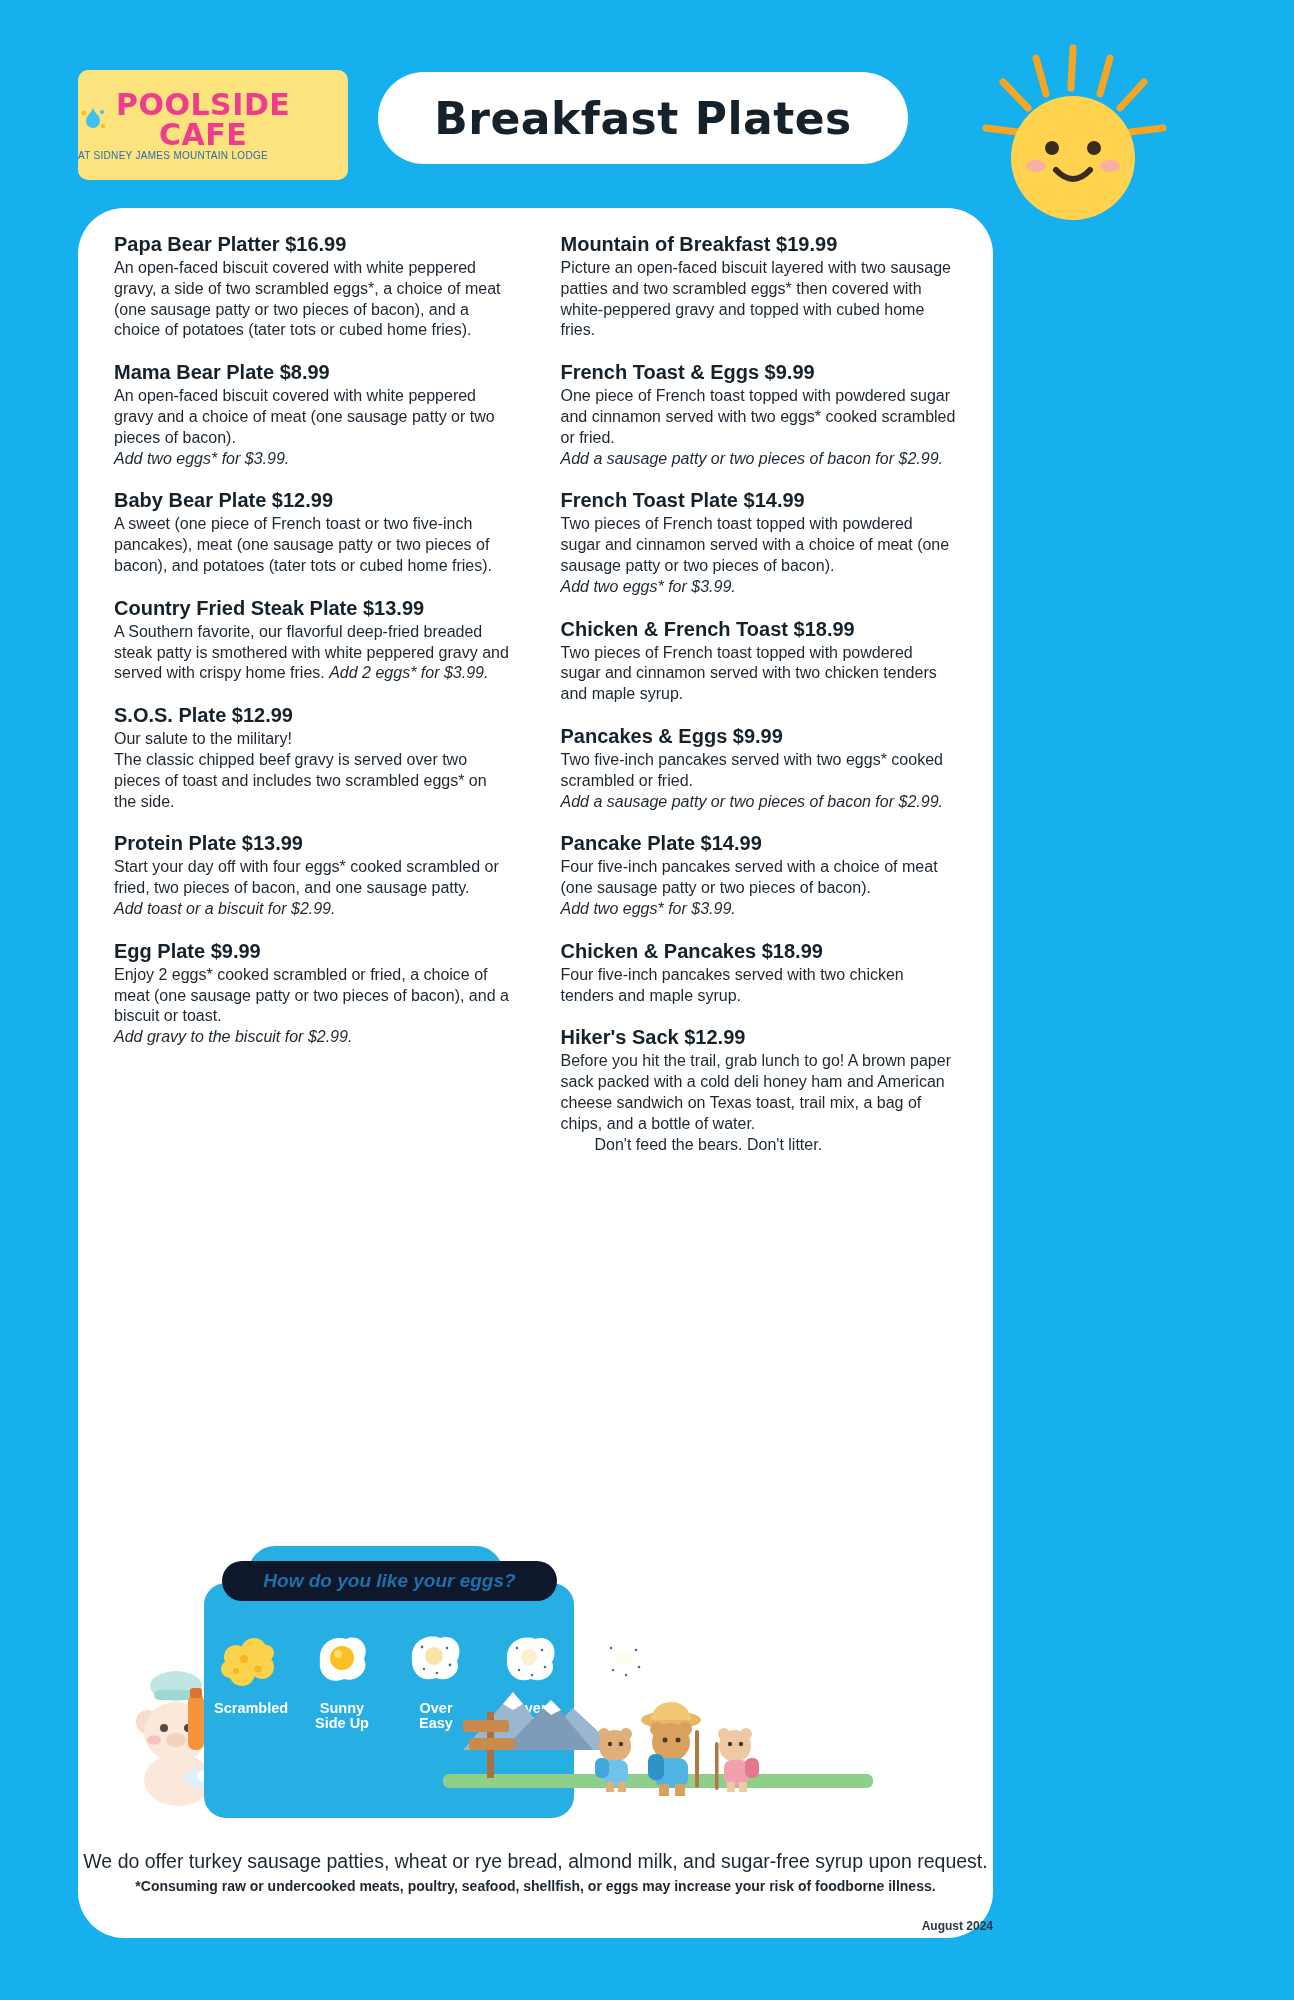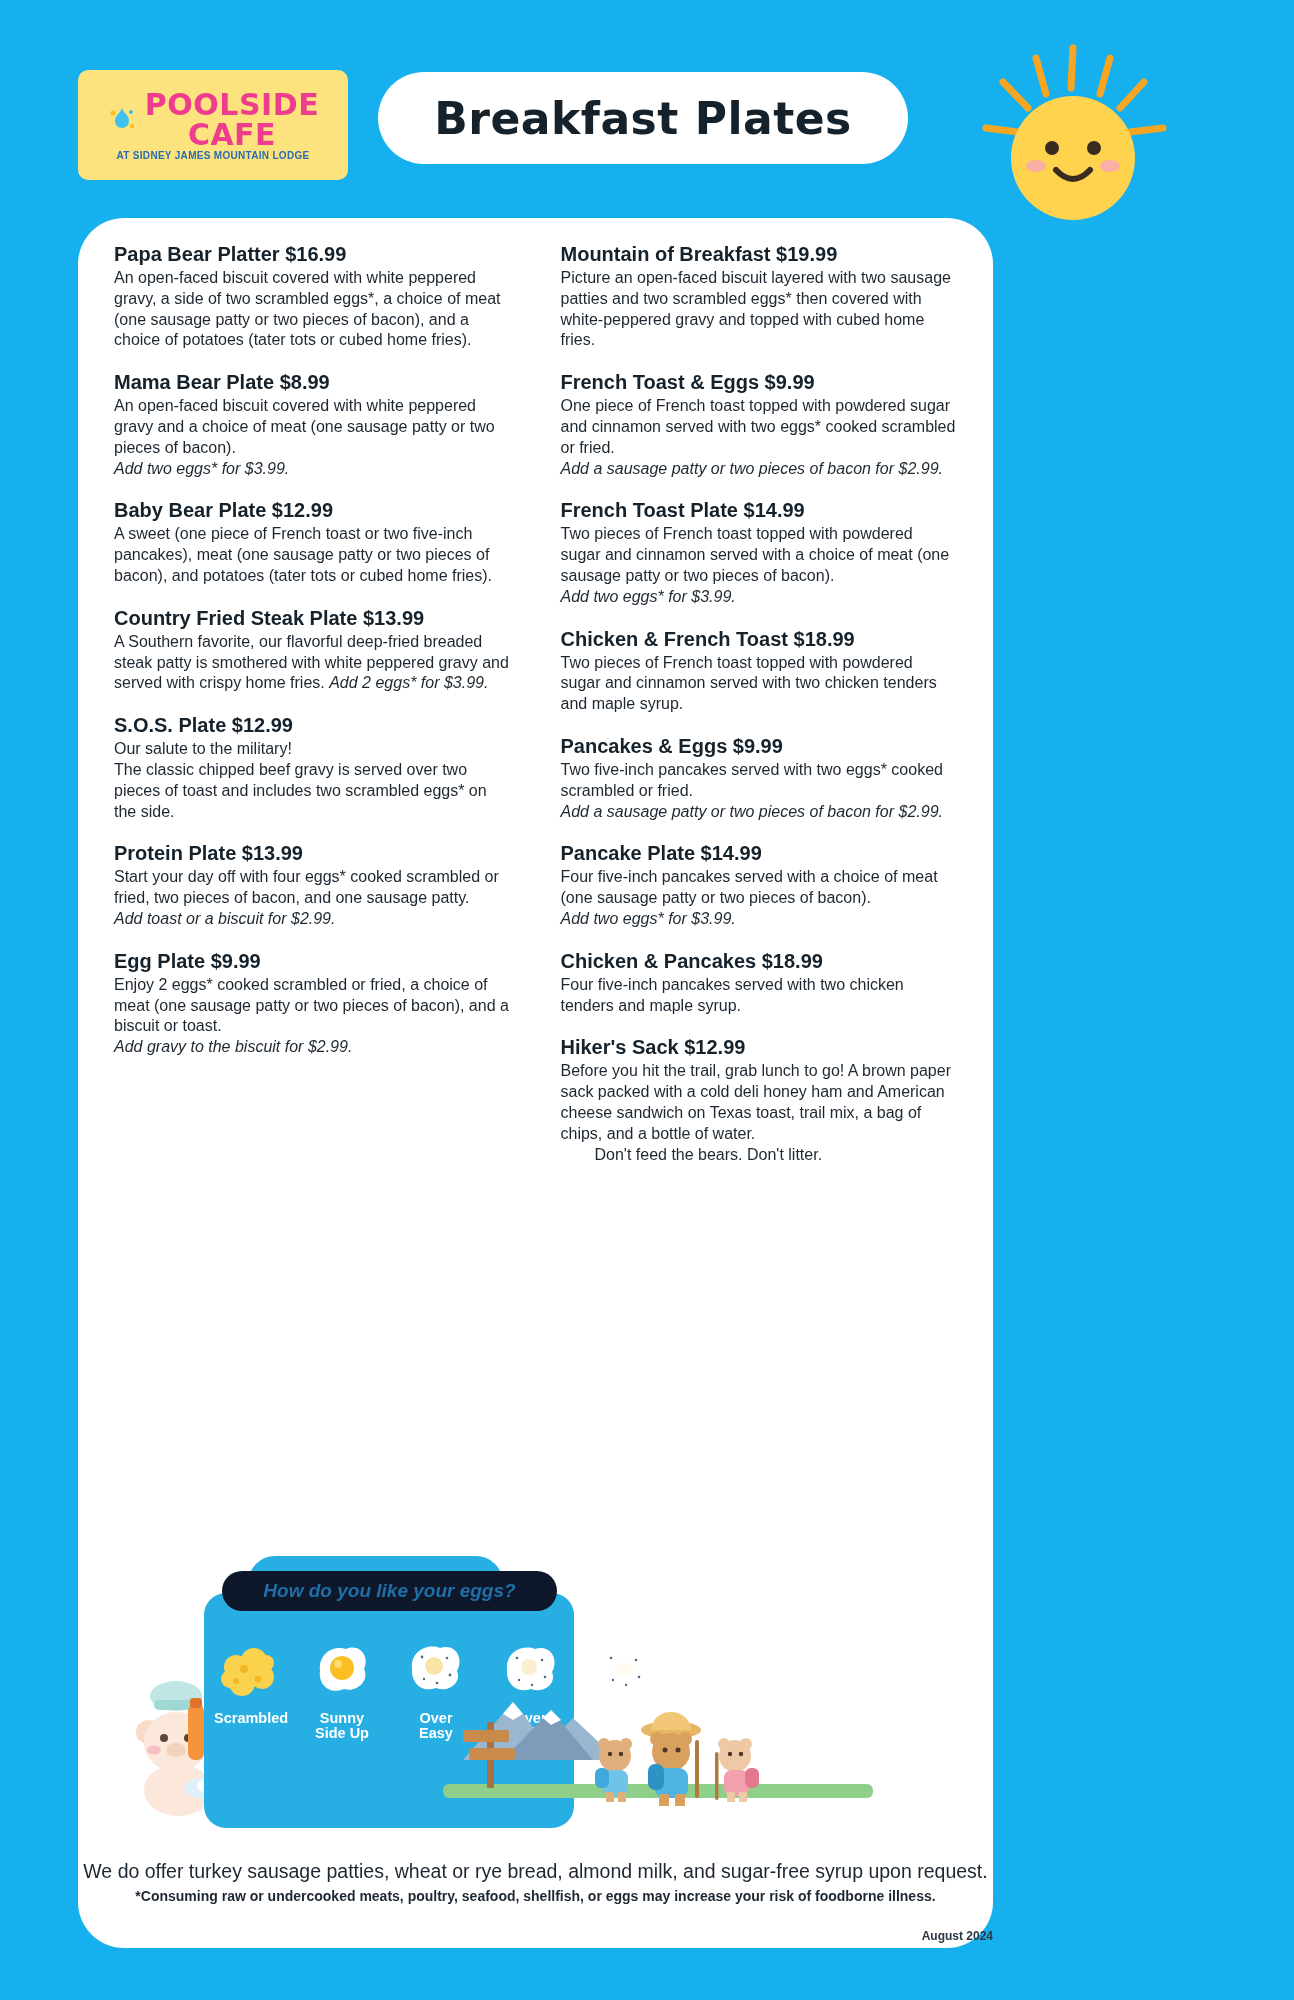--- a/index.html
+++ b/index.html
@@ -26,21 +26,20 @@
   .logo-box {
     position: absolute;
     left: 0;
     top: 10px;
     width: 270px;
     height: 110px;
     background: #FCE37E;
     border-radius: 10px;
     display: flex;
     flex-direction: column;
-    align-items: center;
     justify-content: center;
   }
   .logo-top {
     display: flex;
     align-items: center;
     gap: 8px;
   }
   .logo-splash {
     width: 30px;
     height: 30px;
@@ -54,21 +53,21 @@
     letter-spacing: 0.5px;
     line-height: 1;
     text-align: center;
   }
   .logo-text .l2 {
     display: block;
     text-align: center;
   }
   .logo-sub {
     font-size: 10px;
-    font-weight: bold;
+    font-weight: normal;
     color: #2B6CB0;
     letter-spacing: 0.3px;
   }
   .title-pill {
     position: absolute;
     left: 300px;
     top: 12px;
     width: 530px;
     height: 92px;
     background: #ffffff;
@@ -88,21 +87,21 @@
     position: absolute;
     left: 880px;
     top: -20px;
     width: 230px;
     height: 190px;
   }
 
   
   .card {
     position: absolute;
-    top: 218px;
+    top: 208px;
     left: 78px;
     width: 915px;
     height: 1730px;
     background: #ffffff;
     border-radius: 46px;
     box-sizing: border-box;
     padding: 24px 36px 10px 36px;
   }
 
   .columns {

